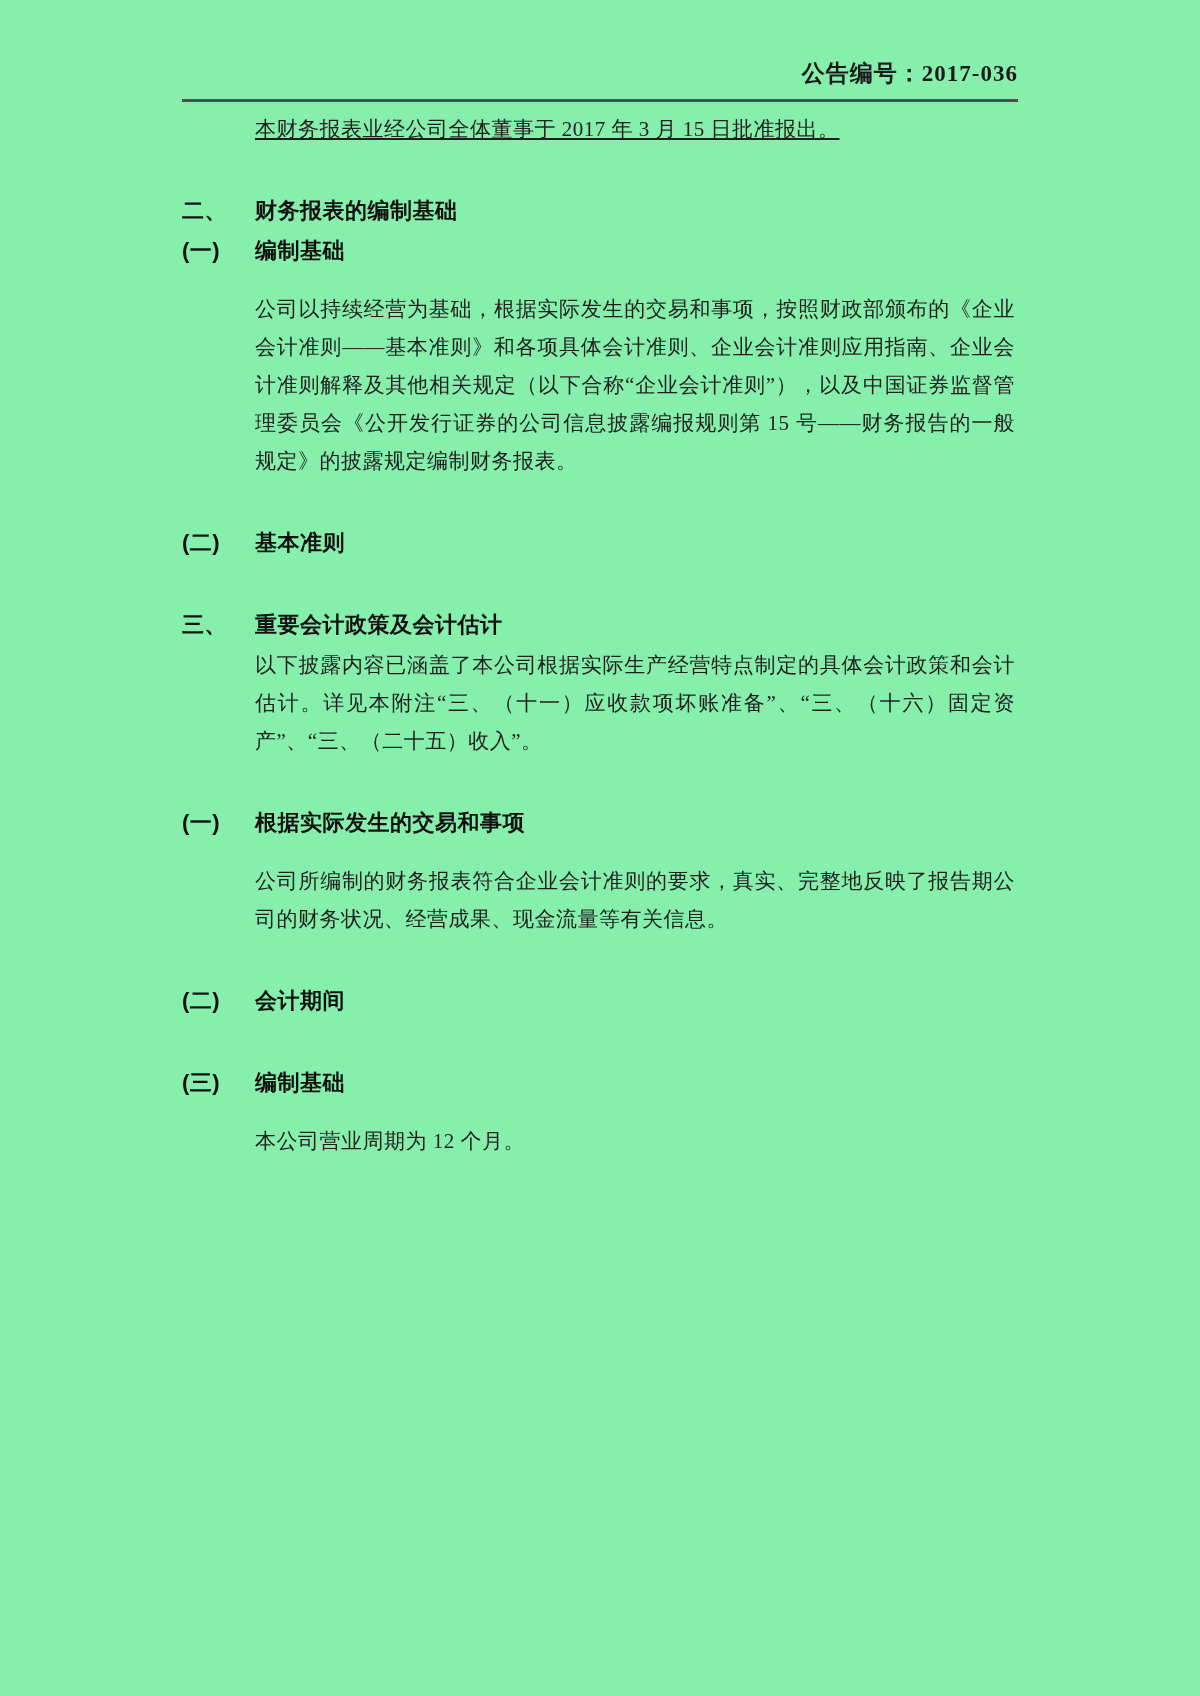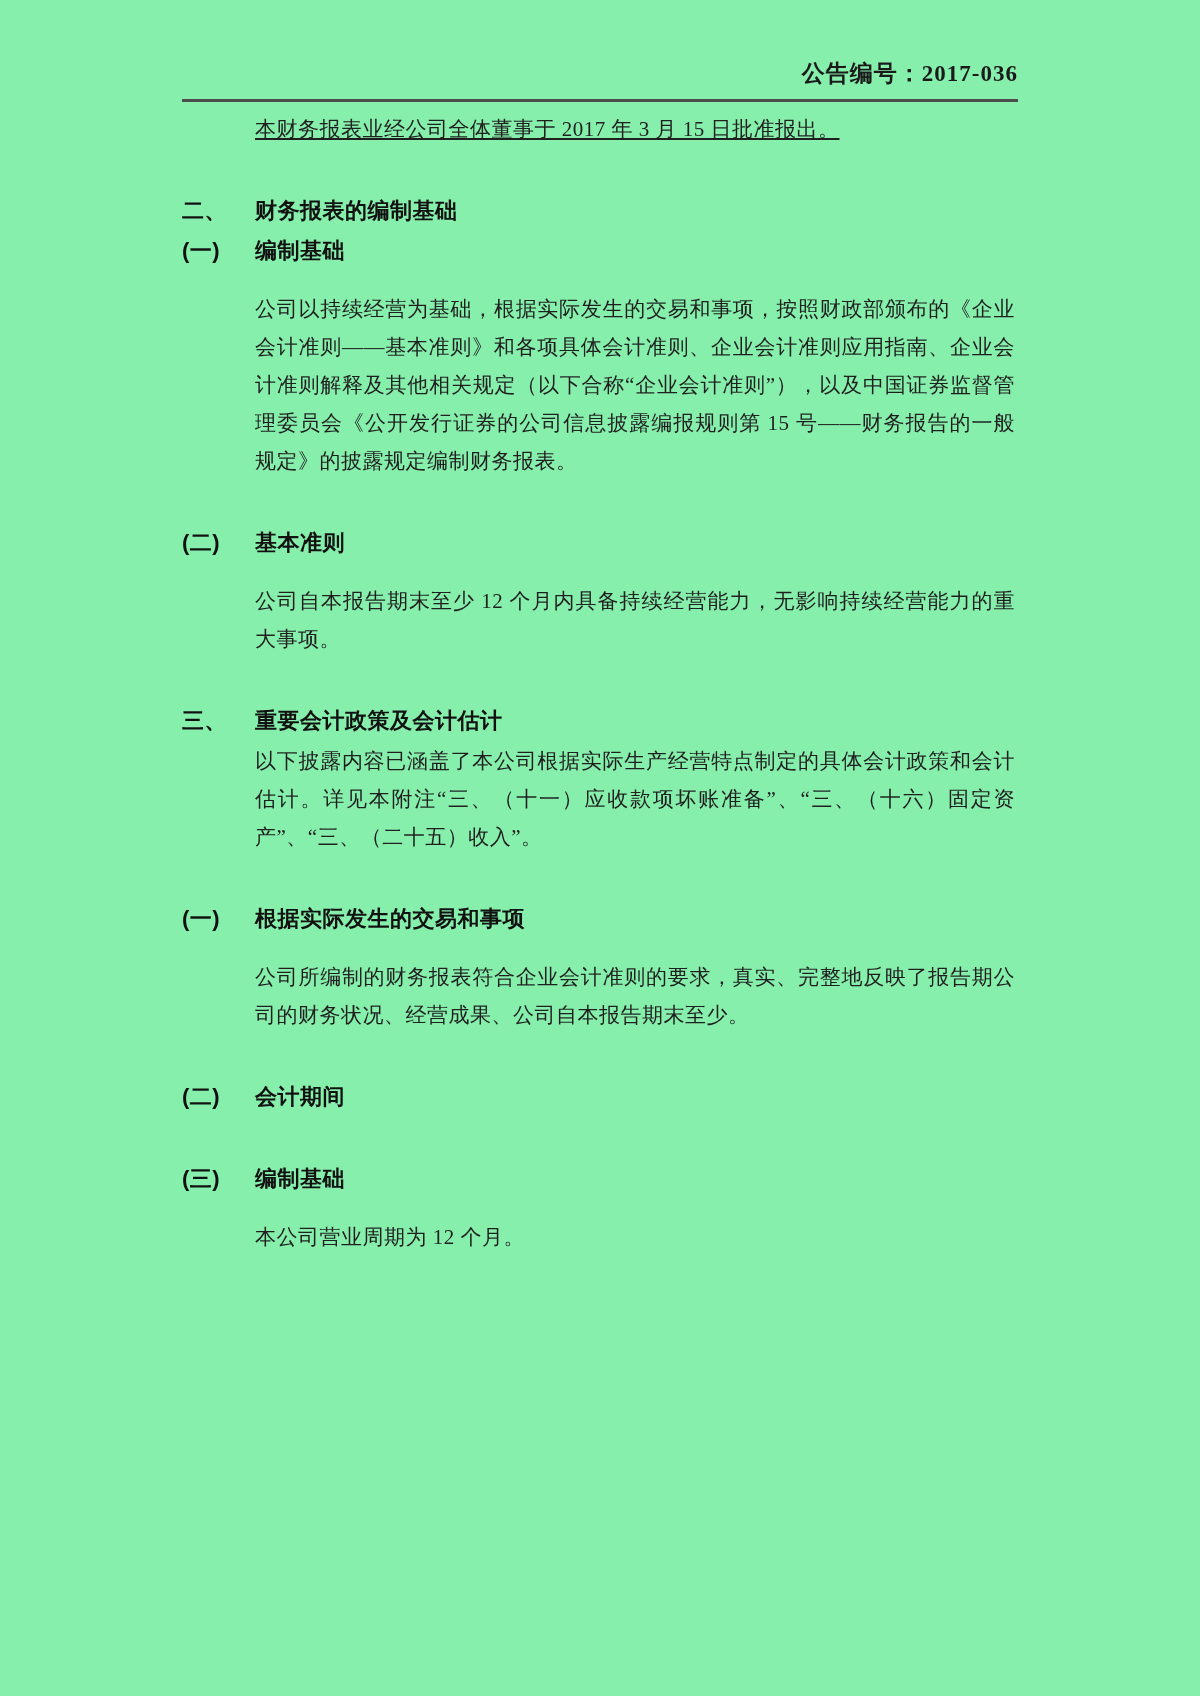--- a/index.html
+++ b/index.html
@@ -91,33 +91,32 @@
     <div class="heading mt-tight">
       <span class="label">(一)</span>
       <span>编制基础</span>
     </div>
     <p class="para mt-body">公司以持续经营为基础，根据实际发生的交易和事项，按照财政部颁布的《企业会计准则——基本准则》和各项具体会计准则、企业会计准则应用指南、企业会计准则解释及其他相关规定（以下合称“企业会计准则”），以及中国证券监督管理委员会《公开发行证券的公司信息披露编报规则第 15 号——财务报告的一般规定》的披露规定编制财务报表。</p>
 
     <div class="heading mt-gap">
       <span class="label">(二)</span>
       <span>基本准则</span>
     </div>
-    <p class="para mt-body">公司自本报告期末至少 12 个月内具备持续经营能力，无影响持续经营能力的重大事项。</p>
 
     <div class="heading mt-gap">
       <span class="label">三、</span>
       <span>重要会计政策及会计估计</span>
     </div>
     <p class="para mt-tight">以下披露内容已涵盖了本公司根据实际生产经营特点制定的具体会计政策和会计估计。详见本附注“三、（十一）应收款项坏账准备”、“三、（十六）固定资产”、“三、（二十五）收入”。</p>
 
     <div class="heading mt-gap">
       <span class="label">(一)</span>
       <span>根据实际发生的交易和事项</span>
     </div>
-    <p class="para mt-body">公司所编制的财务报表符合企业会计准则的要求，真实、完整地反映了报告期公司的财务状况、经营成果、公司自本报告期末至少。</p>
+    <p class="para mt-body">公司所编制的财务报表符合企业会计准则的要求，真实、完整地反映了报告期公司的财务状况、经营成果、现金流量等有关信息。</p>
 
     <div class="heading mt-gap">
       <span class="label">(二)</span>
       <span>会计期间</span>
     </div>
 
     <div class="heading mt-gap">
       <span class="label">(三)</span>
       <span>编制基础</span>
     </div>

